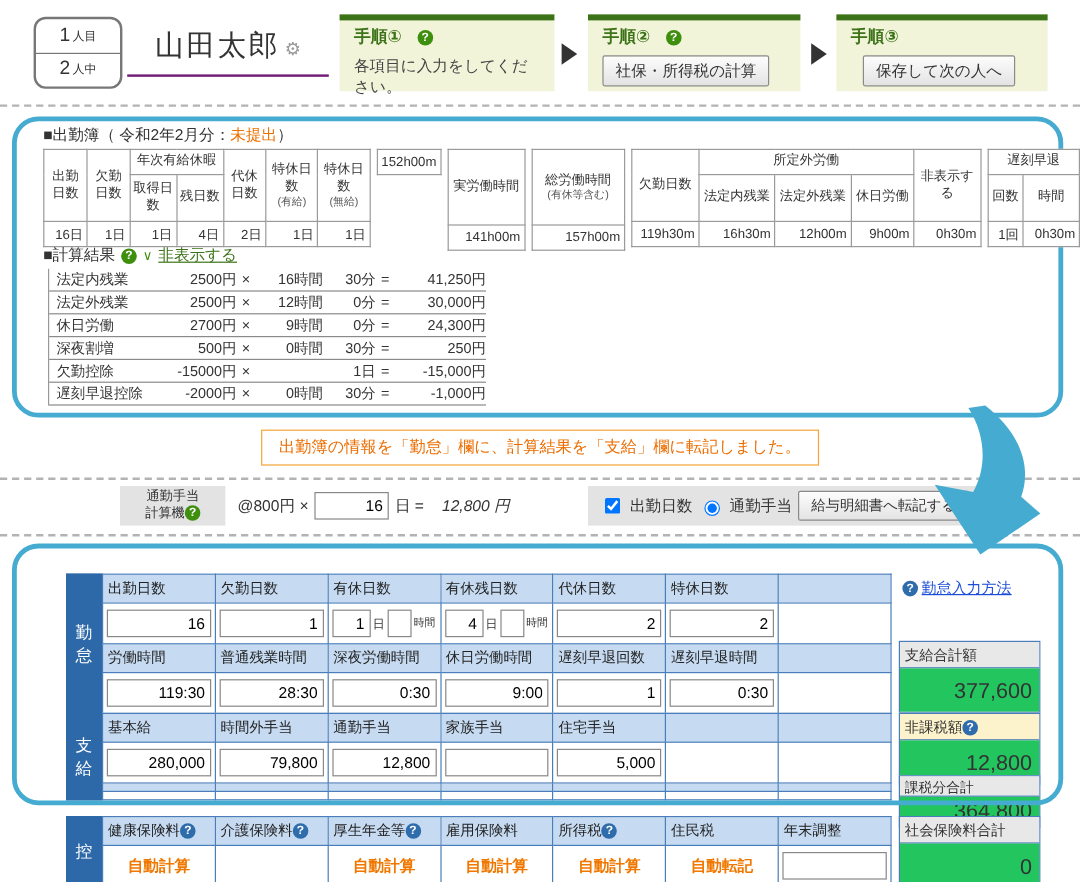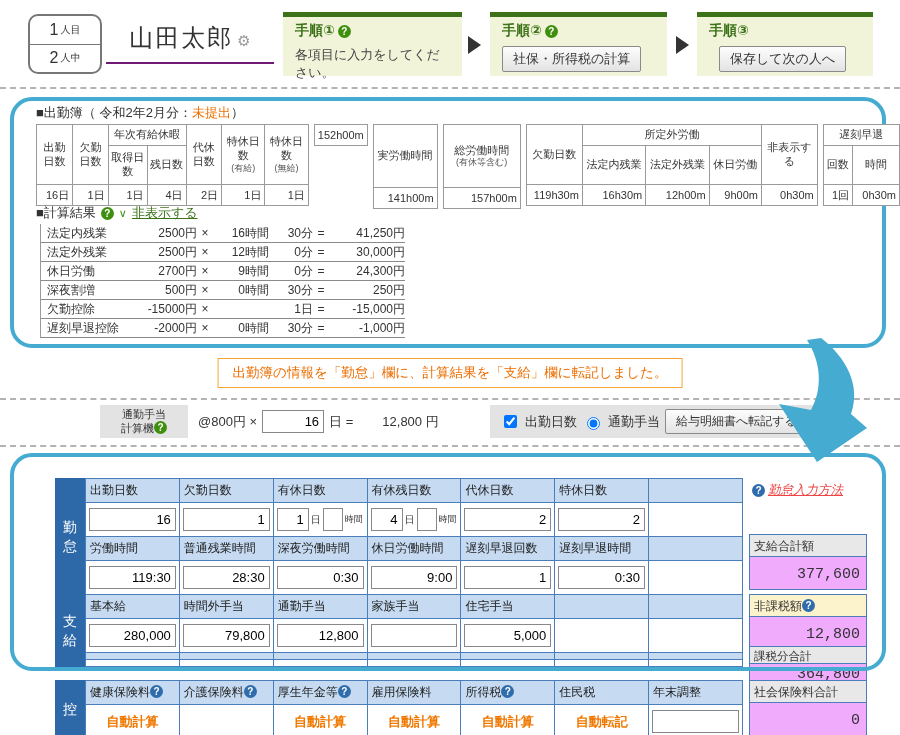--- a/index.html
+++ b/index.html
@@ -10,21 +10,21 @@
   .pager{left:28px;top:14px;width:70px;height:56px;border:2px solid #777;border-radius:10px;
     display:flex;flex-direction:column;background:#fff;}
   .pager .row{flex:1;display:flex;align-items:center;justify-content:center;gap:2px;}
   .pager .row+.row{border-top:1px solid #777;}
   .pager .num{font-size:16px;}
   .pager .unit{font-size:10px;}
   .namewrap{left:106px;top:22px;width:168px;text-align:center;border-bottom:2px solid #701a75;padding-bottom:8px;}
   .empname{font-size:24px;letter-spacing:2px;}
   .gear{font-size:15px;color:#999;margin-left:4px;cursor:pointer;}
   .step{top:12px;height:64px;background:#f2f4da;border-top:5px solid #3c7318;box-sizing:border-box;padding:5px 10px 0 12px;}
-  .step .t{font-size:14px;font-weight:bold;color:#3c7318;display:flex;align-items:center;gap:3px;}
+  .step .t{font-size:14px;font-weight:bold;color:#3c7318;display:flex;align-items:center;gap:13px;}
   .step .b{font-size:13px;color:#444;margin-top:6px;}
   .step1{left:283px;width:179px;}
   .step2{left:490px;width:177px;}
   .step3{left:697px;width:176px;}
   .tri{width:0;height:0;border-left:13px solid #333;border-top:9px solid transparent;border-bottom:9px solid transparent;}
   .tri1{left:468px;top:36px;} .tri2{left:676px;top:36px;}
   .btn{background:linear-gradient(#fdfdfd,#e3e3e3);border:1px solid #8a8a8a;border-radius:2px;
     font-size:13px;color:#333;padding:3px 10px;font-family:inherit;cursor:pointer;}
   .q{display:inline-block;width:13px;height:13px;border-radius:50%;color:#fff;font-size:10px;font-weight:bold;
     line-height:13px;text-align:center;vertical-align:1px;cursor:pointer;}
@@ -73,26 +73,26 @@
   .pay td{border:1px solid #4a7ebb;padding:3px 3px;height:27px;vertical-align:middle;overflow:hidden;}
   .pay th.he{height:6px;padding:0;} .pay td.de{height:6px;padding:0;}
   input.cell{width:100%;box-sizing:border-box;height:23px;border:1px solid #888;font-size:13px;text-align:right;
     padding:0 4px;font-family:inherit;background:#fff;}
   .duo{display:flex;align-items:center;gap:2px;}
   input.cell.sm{width:32px;} input.cell.xs{width:20px;}
   .unit{font-size:10px;color:#333;} .unit.tiny{font-size:9px;}
   td.auto{color:#f07800;font-weight:bold;text-align:center;font-size:13px;}
   
   .sidelink{left:752px;top:482px;font-size:12.5px;display:flex;align-items:center;gap:3px;z-index:7;}
-  .bluelink{color:#ef4444;text-decoration:underline;cursor:pointer;font-style:italic;}
+  .bluelink{color:#1d4ed8;text-decoration:underline;cursor:pointer;}
   .sidebox{left:749px;width:118px;border:1px solid #4a7ebb;box-sizing:border-box;background:#fff;}
   .sidebox .sh{background:#e8e8e8;font-size:12px;padding:3px 4px;border-bottom:1px solid #4a7ebb;height:15px;}
   .sidebox .sh.yellow{background:#fcf2cc;}
   .sidebox .sh.small{font-size:11.5px;height:12px;padding:2px 4px;}
-  .sidebox .sv{background:#f0abfc;text-align:right;font-size:15px;padding:9px 6px 6px 6px;font-family:Liberation Mono, monospace;}
+  .sidebox .sv{background:#22c55e;text-align:right;font-size:18px;padding:9px 6px 6px 6px;}
   .sidebox .sv.small{padding:2px 6px 2px 6px;}
 </style>
 </head>
 <body>
 
 <div id="canvas">
 
   <div class="abs pager">
     <div class="row">
       <span class="num">1</span>
@@ -299,21 +299,21 @@
 
   <div class="abs commute">
     <div class="cm-label">
       <span>通勤手当</span>
       <span><span>計算機</span><span class="q qg">?</span></span>
     </div>
     <div class="cm-mid">
       <span>@800円 ×</span>
       <input class="cm-days" value="16" style="">
       <span>日 =</span>
-      <span style="margin-left:24px;">12,800 円</span>
+      <span style="margin-left:10px;font-style:italic;">12,800 円</span>
     </div>
     <div class="cm-right">
       <input type="checkbox" checked="" style="">
       <span>出勤日数</span>
       <input type="radio" checked="" style="">
       <span>通勤手当</span>
       <button class="btn" style="font-size:12px;">給与明細書へ転記する</button>
     </div>
   </div>
 

